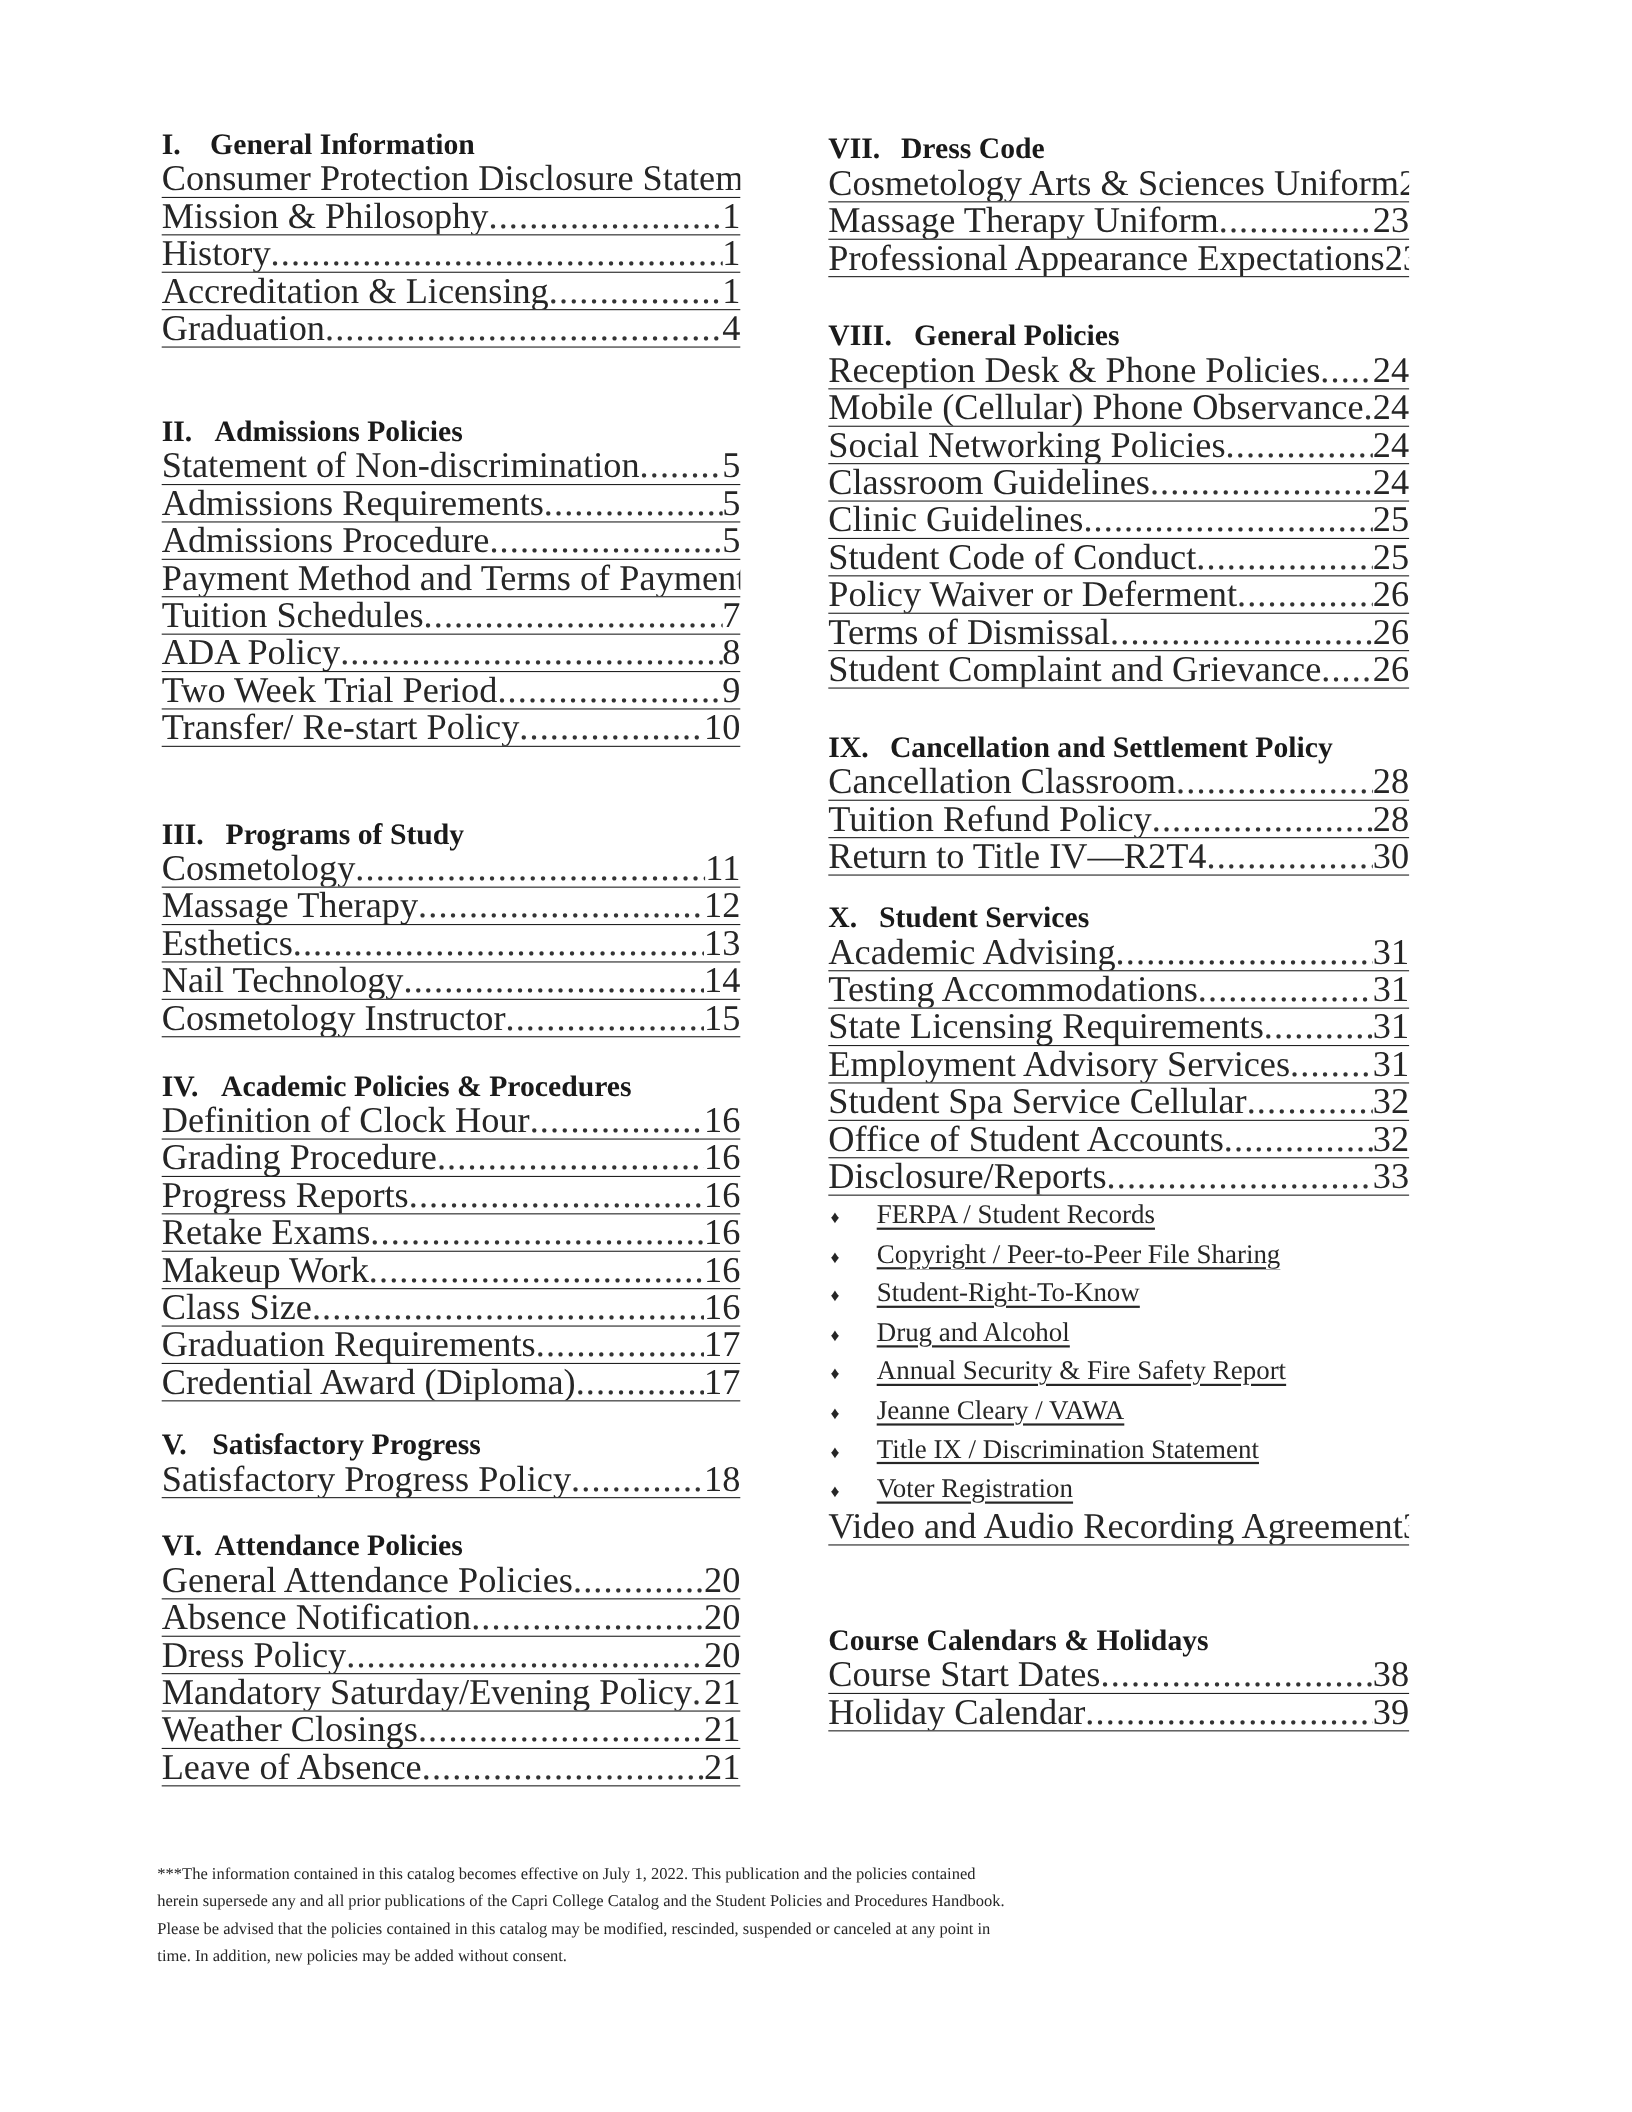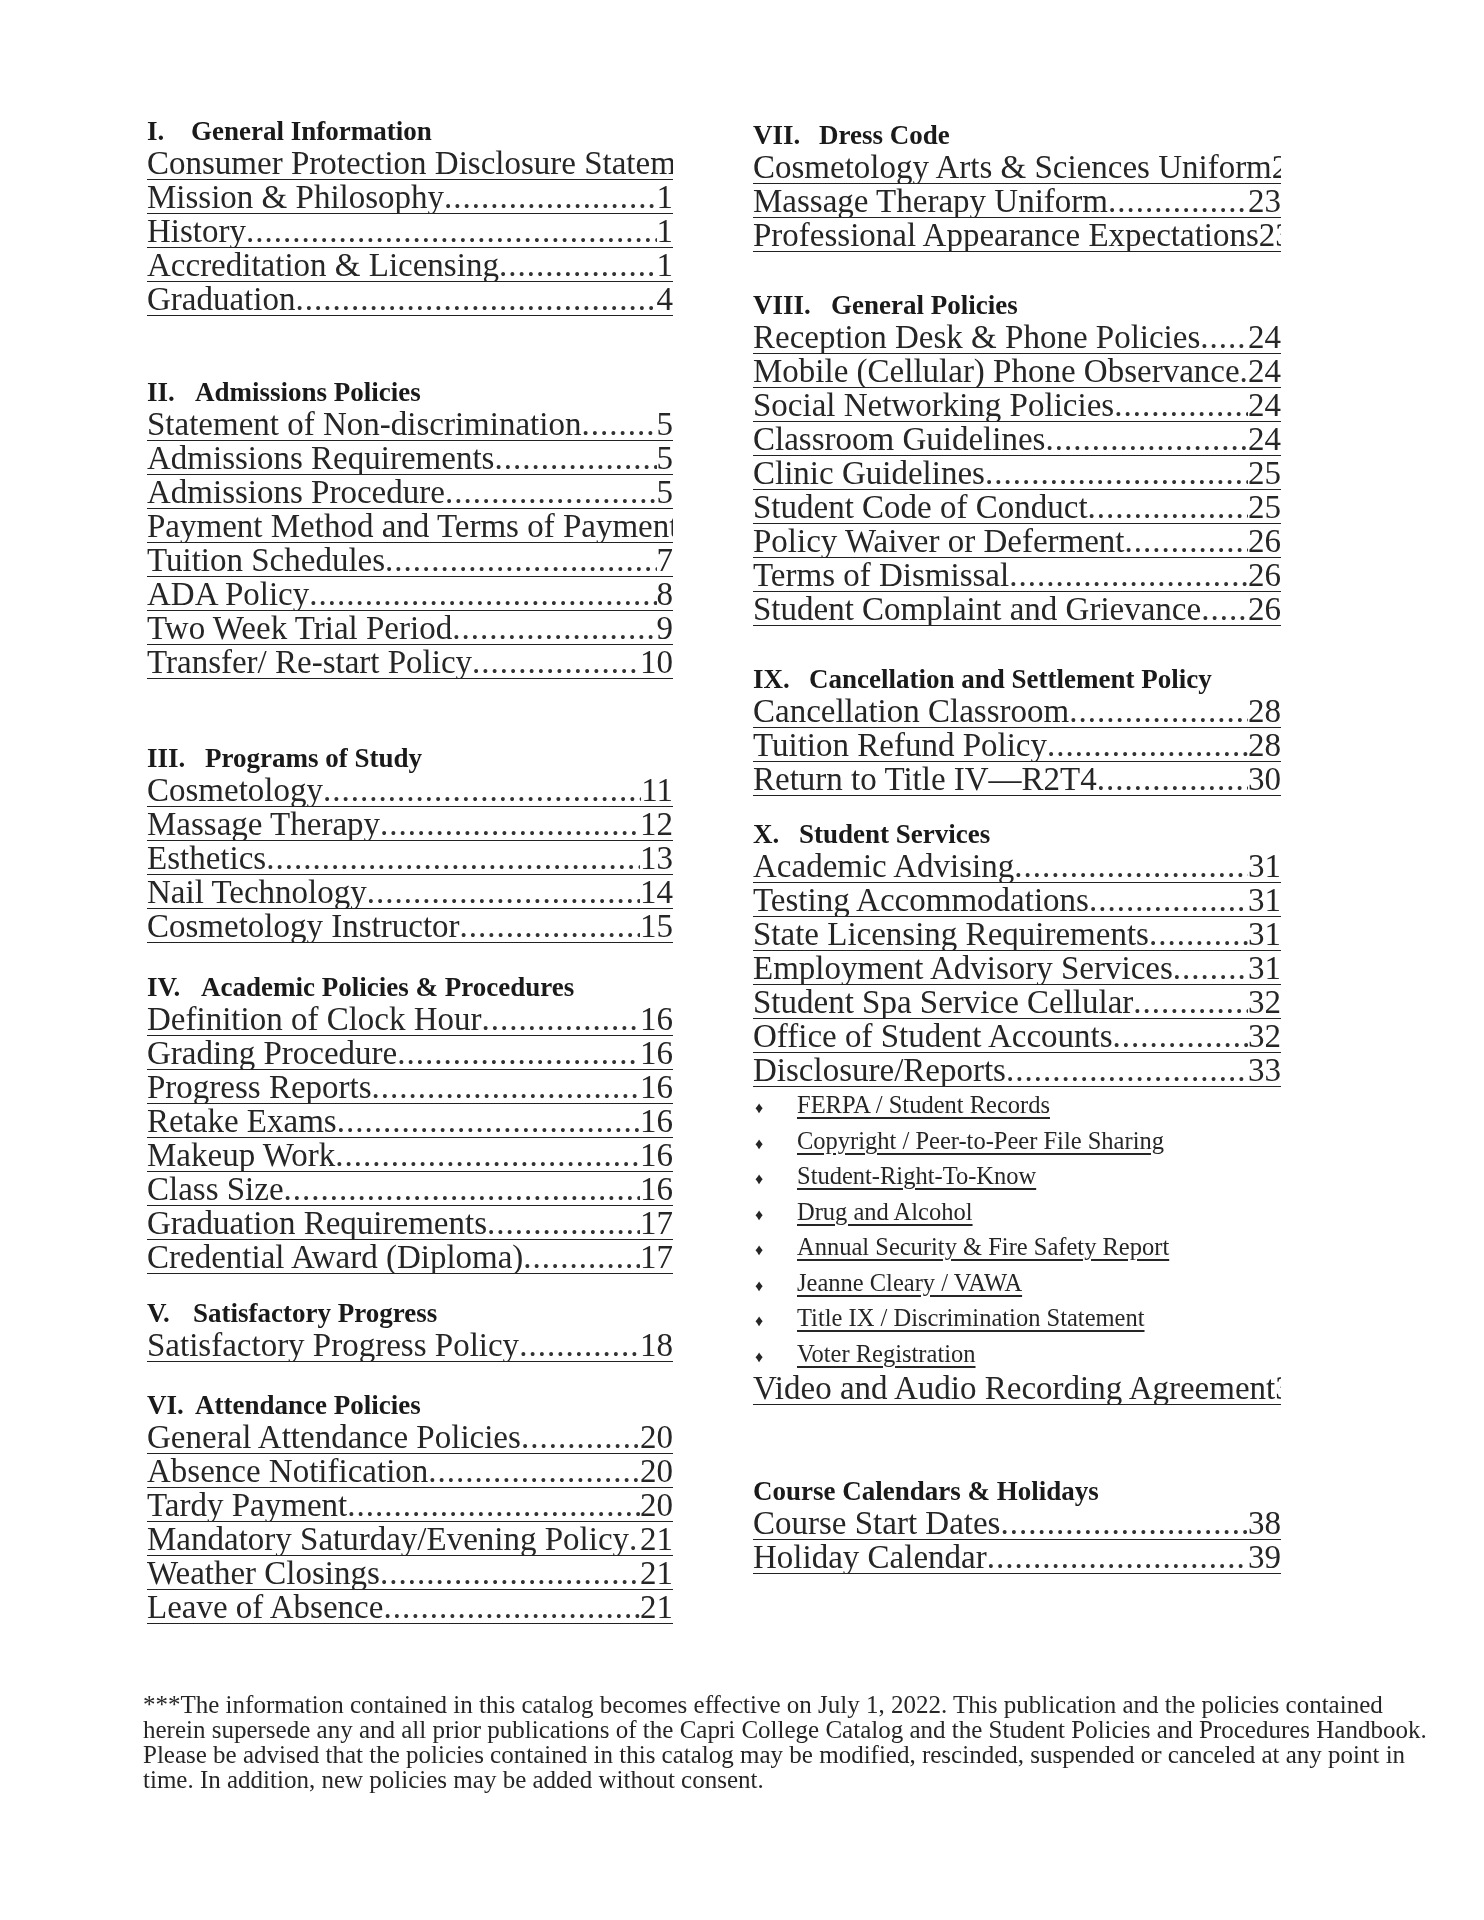--- a/index.html
+++ b/index.html
@@ -85,21 +85,21 @@
       text-decoration-thickness: 1.5px;
       text-underline-offset: 4px;
       cursor: pointer;
     }
 
     .footnote {
       position: absolute;
       left: 143px;
       top: 1692px;
       width: 1200px;
-      font-size: 25px;
+      font-size: 15px;
       line-height: 25px;
       color: #262626;
     }
     .footnote p { margin: 0; white-space: nowrap; }
   </style>
 </head>
 <body>
 
 <div class="col col-left">
 
@@ -276,21 +276,21 @@
         <span class="title">General Attendance Policies</span>
         <span class="leader"></span>
         <span class="page">20</span>
       </div>
     <div class="toc-row">
         <span class="title">Absence Notification </span>
         <span class="leader"></span>
         <span class="page">20</span>
       </div>
     <div class="toc-row">
-        <span class="title">Tardy Payment </span>
+        <span class="title">Dress Policy </span>
         <span class="leader"></span>
         <span class="page">20</span>
       </div>
     <div class="toc-row">
         <span class="title">Mandatory Saturday/Evening Policy</span>
         <span class="leader"></span>
         <span class="page">21</span>
       </div>
     <div class="toc-row">
         <span class="title">Weather Closings</span>

